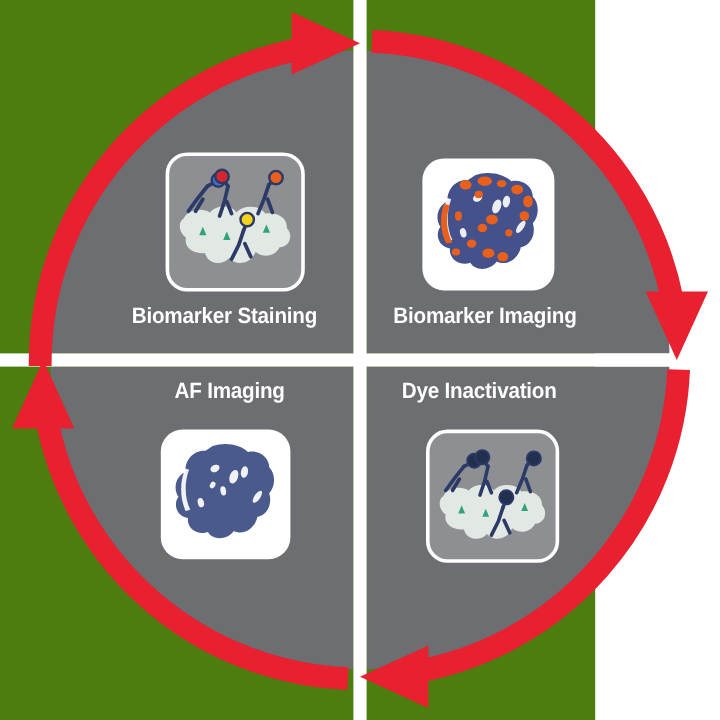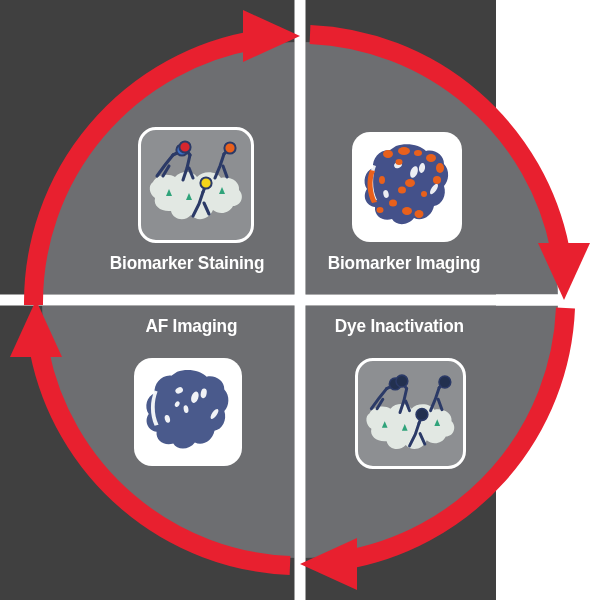--- a/index.html
+++ b/index.html
@@ -1,18 +1,18 @@
 <!DOCTYPE html>
 <html><head>
 <meta charset="utf-8">
 <style>
   html,body{margin:0;padding:0;background:#ffffff;}
   body{width:600px;height:600px;overflow:hidden;
        font-family:"Liberation Sans","DejaVu Sans",sans-serif;}
-  #stage{position:relative;width:496px;height:600px;background:#404040;}
+  #stage{position:relative;width:496px;height:600px;background:#4d7c0f;}
   #stage svg.layer{position:absolute;left:0;top:0;width:600px;height:600px;}
   .quad-label{
      position:absolute;color:#ffffff;font-weight:bold;
      font-family:"Liberation Sans","DejaVu Sans",sans-serif;
      font-size:18.5px;letter-spacing:-0.2px;white-space:nowrap;
      transform:scaleX(0.93);text-shadow:0 0 1px rgba(0,0,0,.12);
   }
   .icon-tile{position:absolute;border-radius:18px;overflow:hidden;}
   .icon-tile.framed{background:#8d8f92;border:3px solid #ffffff;}
   .icon-tile.plain{background:#ffffff;}

